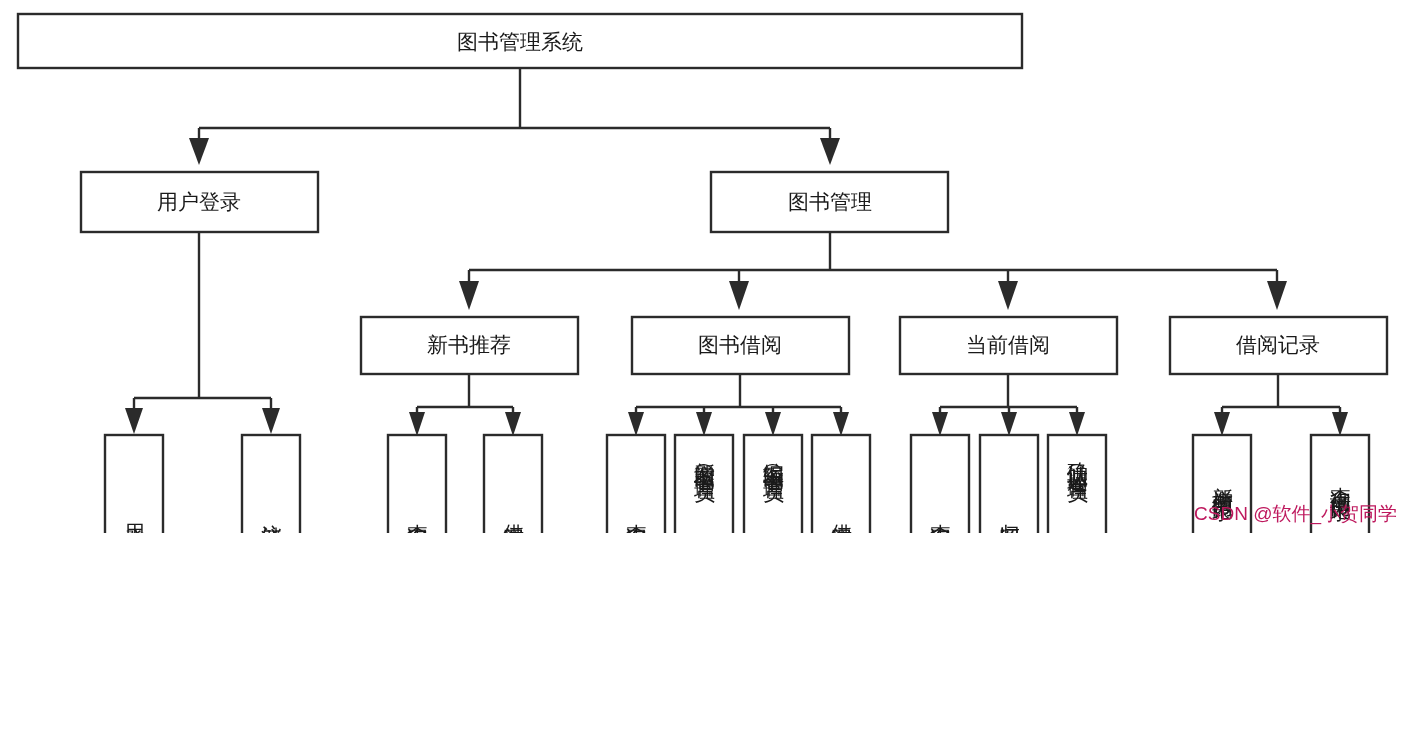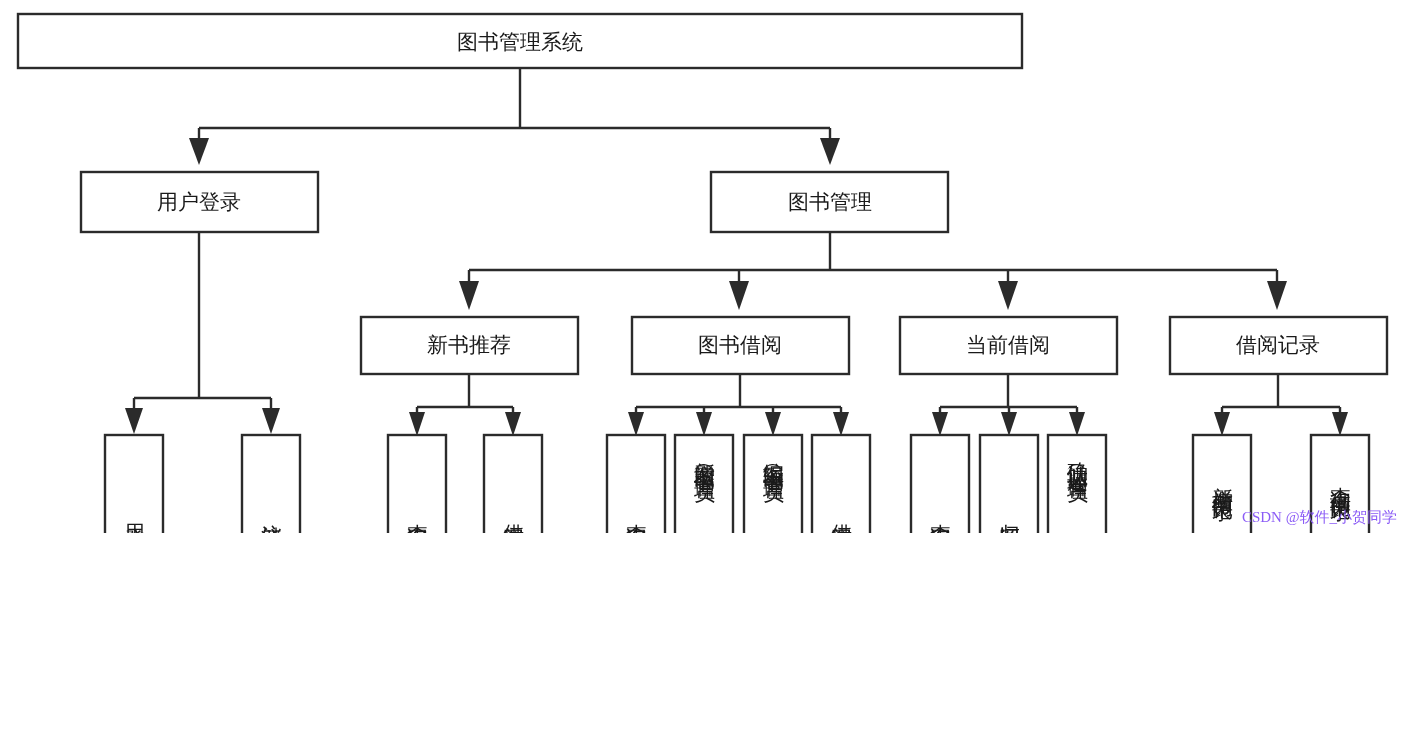--- a/index.html
+++ b/index.html
@@ -67,23 +67,23 @@
     font-size: 21px;
     line-height: 1.0;
     color: #1a1a1a;
     letter-spacing: 3px;
     white-space: nowrap;
   }
   .watermark {
     position: absolute;
     right: 8px;
     bottom: 6px;
-    font-family: Liberation Serif, serif;
-    font-size: 15px;
-    color: #8b5cf6;
+    font-family: Liberation Sans, sans-serif;
+    font-size: 19px;
+    color: #be185d;
     white-space: nowrap;
     pointer-events: none;
   }
 </style>
 </head>
 <body>
 
 <div id="diagram-root">
 
   <svg id="tree-svg" viewBox="0 0 1405 747">

